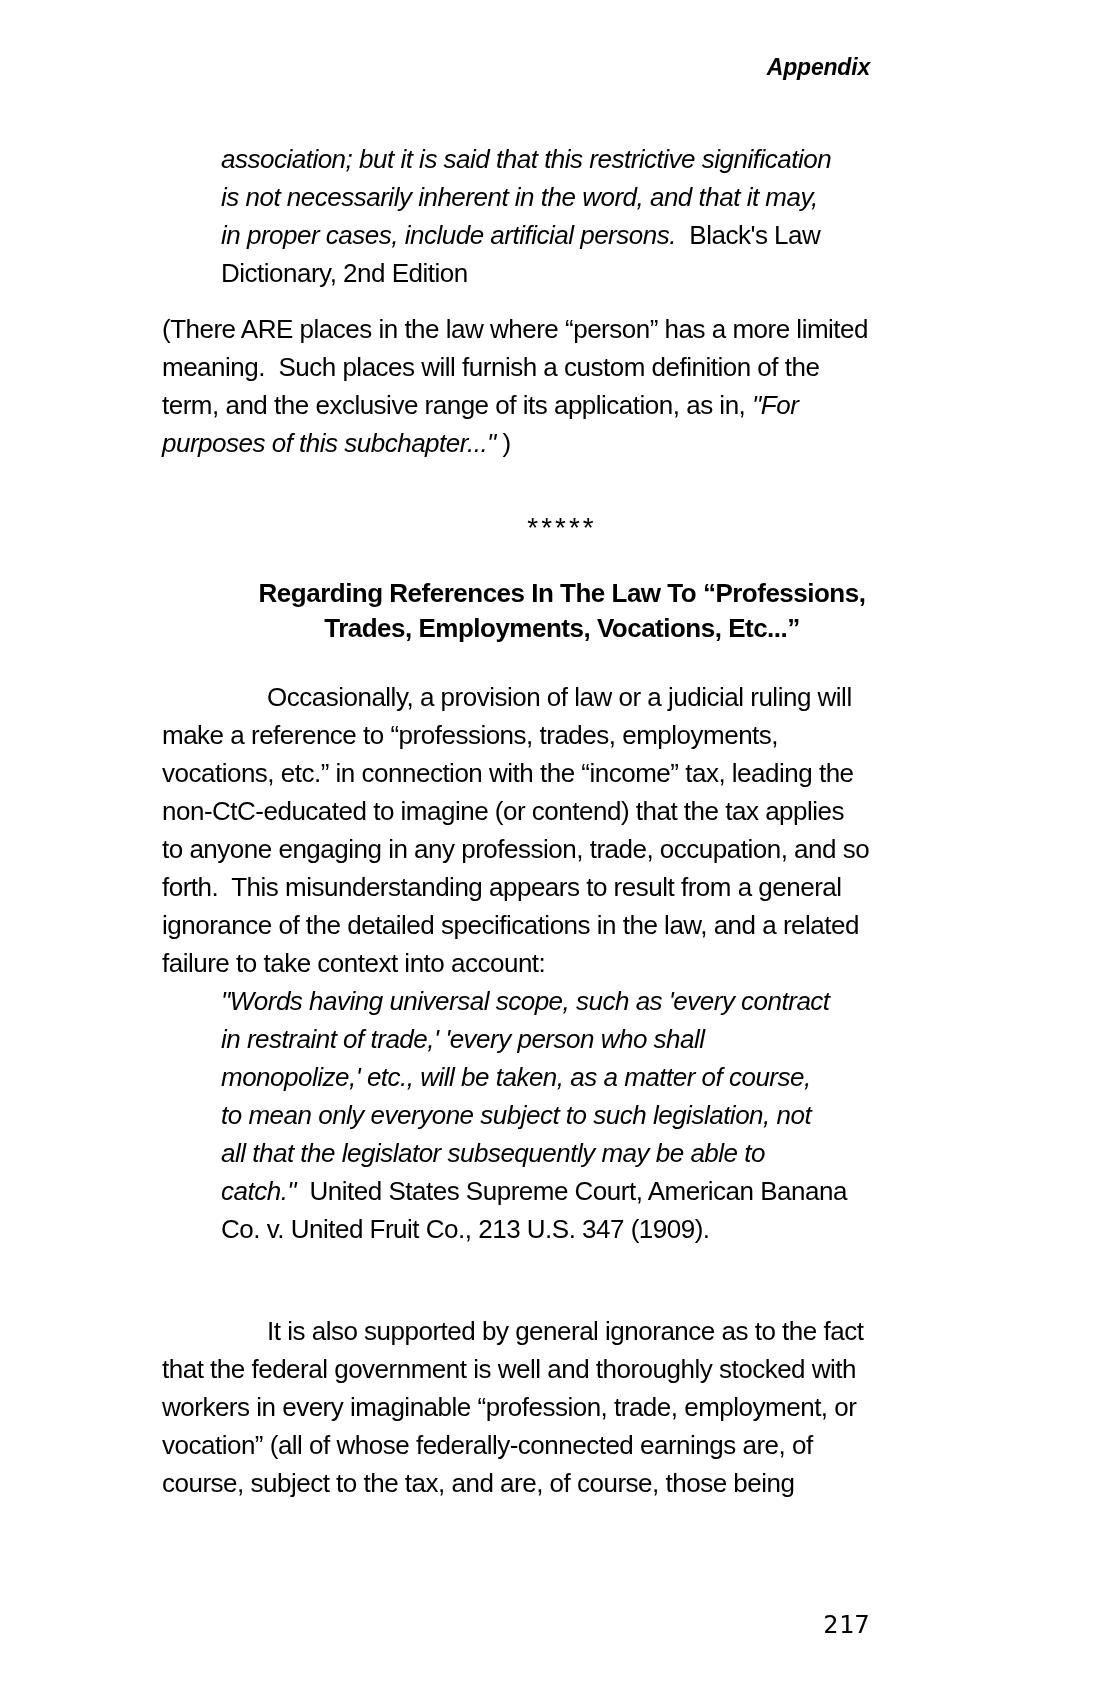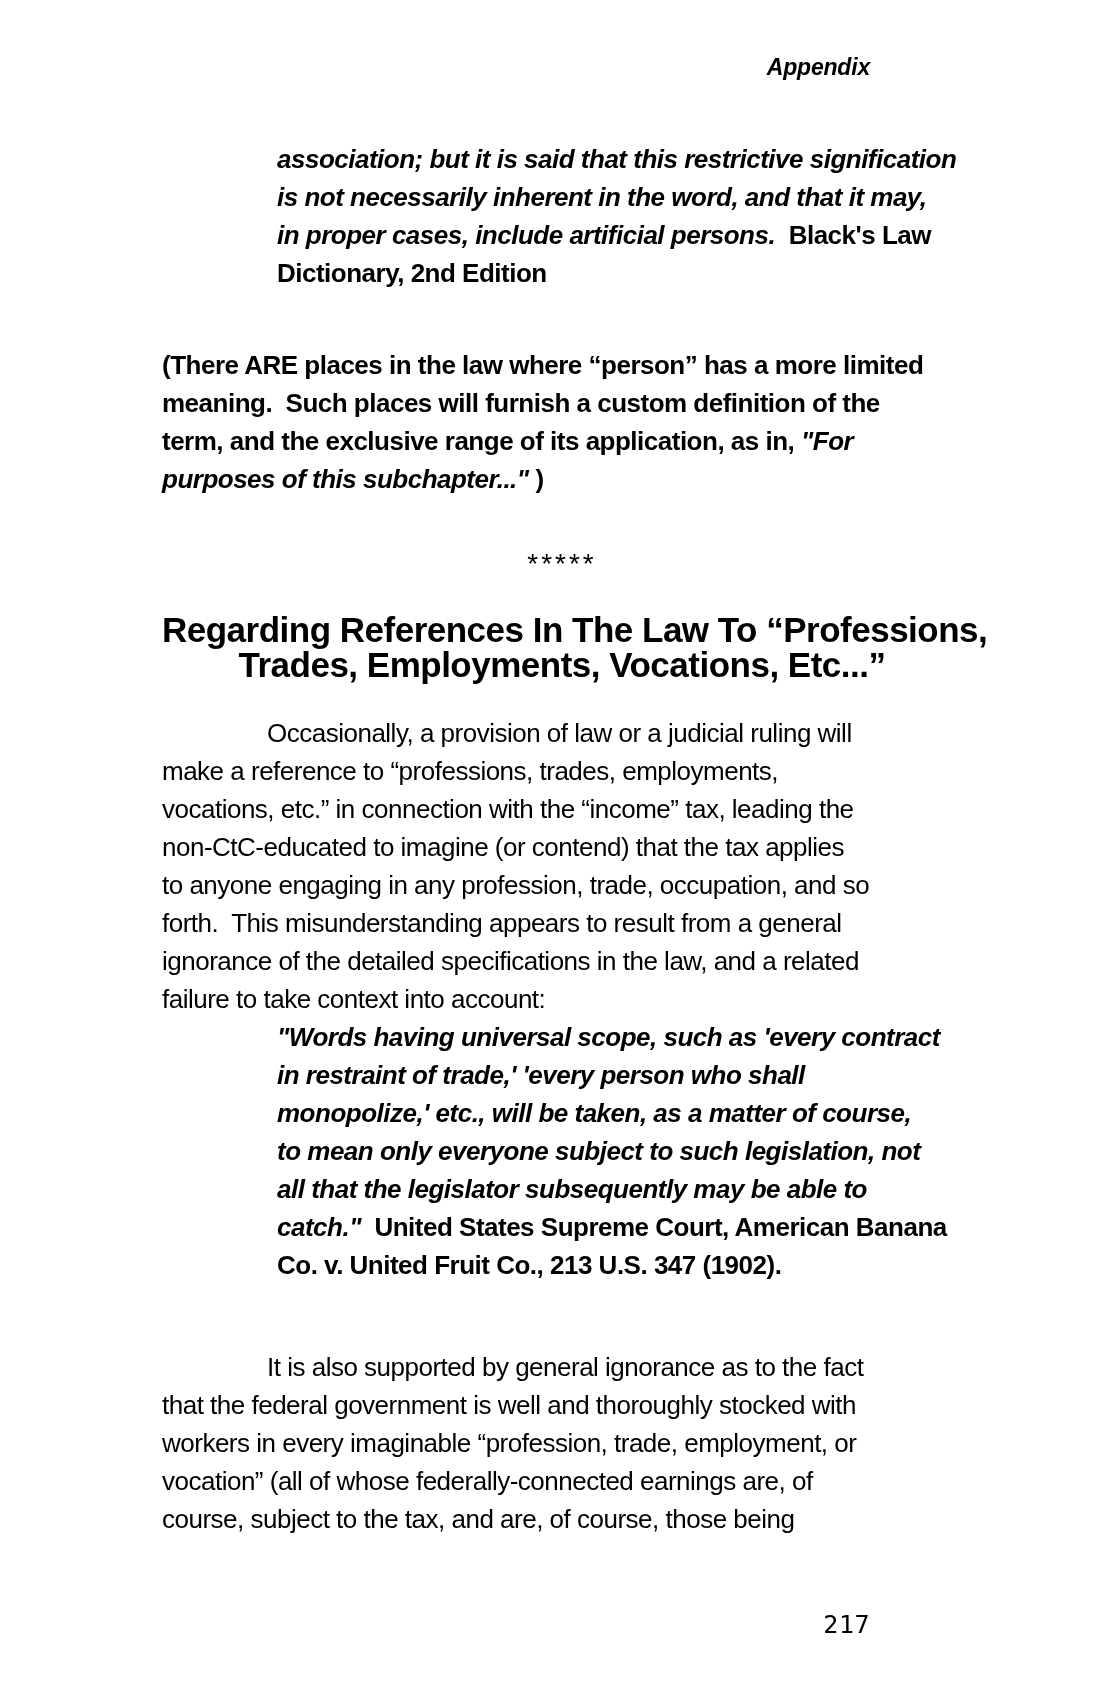--- a/index.html
+++ b/index.html
@@ -28,34 +28,34 @@
     position: absolute;
     left: 162px;
     top: 140px;
     width: 800px;
     font-size: 26px;
     line-height: 38px;
     letter-spacing: -0.5px;
   }
   .textblock { white-space: pre; }
   .it { font-style: italic; }
-  .bq { margin-left: 115px; font-weight: bold; }
-  .para-person { margin-top: 54px; font-weight: bold; }
+  .bq { margin-left: 59px; }
+  .para-person { margin-top: 18px; }
   .stars {
     margin-top: 42px;
     text-align: center;
     font-size: 28px;
     white-space: pre;
   }
   .stars span { position: relative; top: 5px; letter-spacing: 3px; }
   .heading {
     margin-top: 34px;
     text-align: center;
     font-weight: bold;
-    font-size: 35px;
+    font-size: 26px;
     line-height: 35px;
     letter-spacing: -0.5px;
     white-space: pre;
   }
   .para-occasionally { margin-top: 32px; text-indent: 105px; }
   .bq-court { margin-top: 0; }
   .para-also { margin-top: 64px; text-indent: 105px; }
   .pagenum {
     position: absolute;
     top: 1610px;
@@ -100,21 +100,21 @@
 forth.  This misunderstanding appears to result from a general
 ignorance of the detailed specifications in the law, and a related
 failure to take context into account:</div>
 
     <div class="textblock bq bq-court"><span class="it">"Words having universal scope, such as 'every contract
 in restraint of trade,' 'every person who shall
 monopolize,' etc., will be taken, as a matter of course,
 to mean only everyone subject to such legislation, not
 all that the legislator subsequently may be able to
 catch."</span><span>  United States Supreme Court, American Banana
-Co. v. United Fruit Co., 213 U.S. 347 (1902).</span></div>
+Co. v. United Fruit Co., 213 U.S. 347 (1909).</span></div>
 
     <div class="textblock para-also">It is also supported by general ignorance as to the fact
 that the federal government is well and thoroughly stocked with
 workers in every imaginable “profession, trade, employment, or
 vocation” (all of whose federally-connected earnings are, of
 course, subject to the tax, and are, of course, those being</div>
 
   </div>
 
   <div class="pagenum">217</div>

